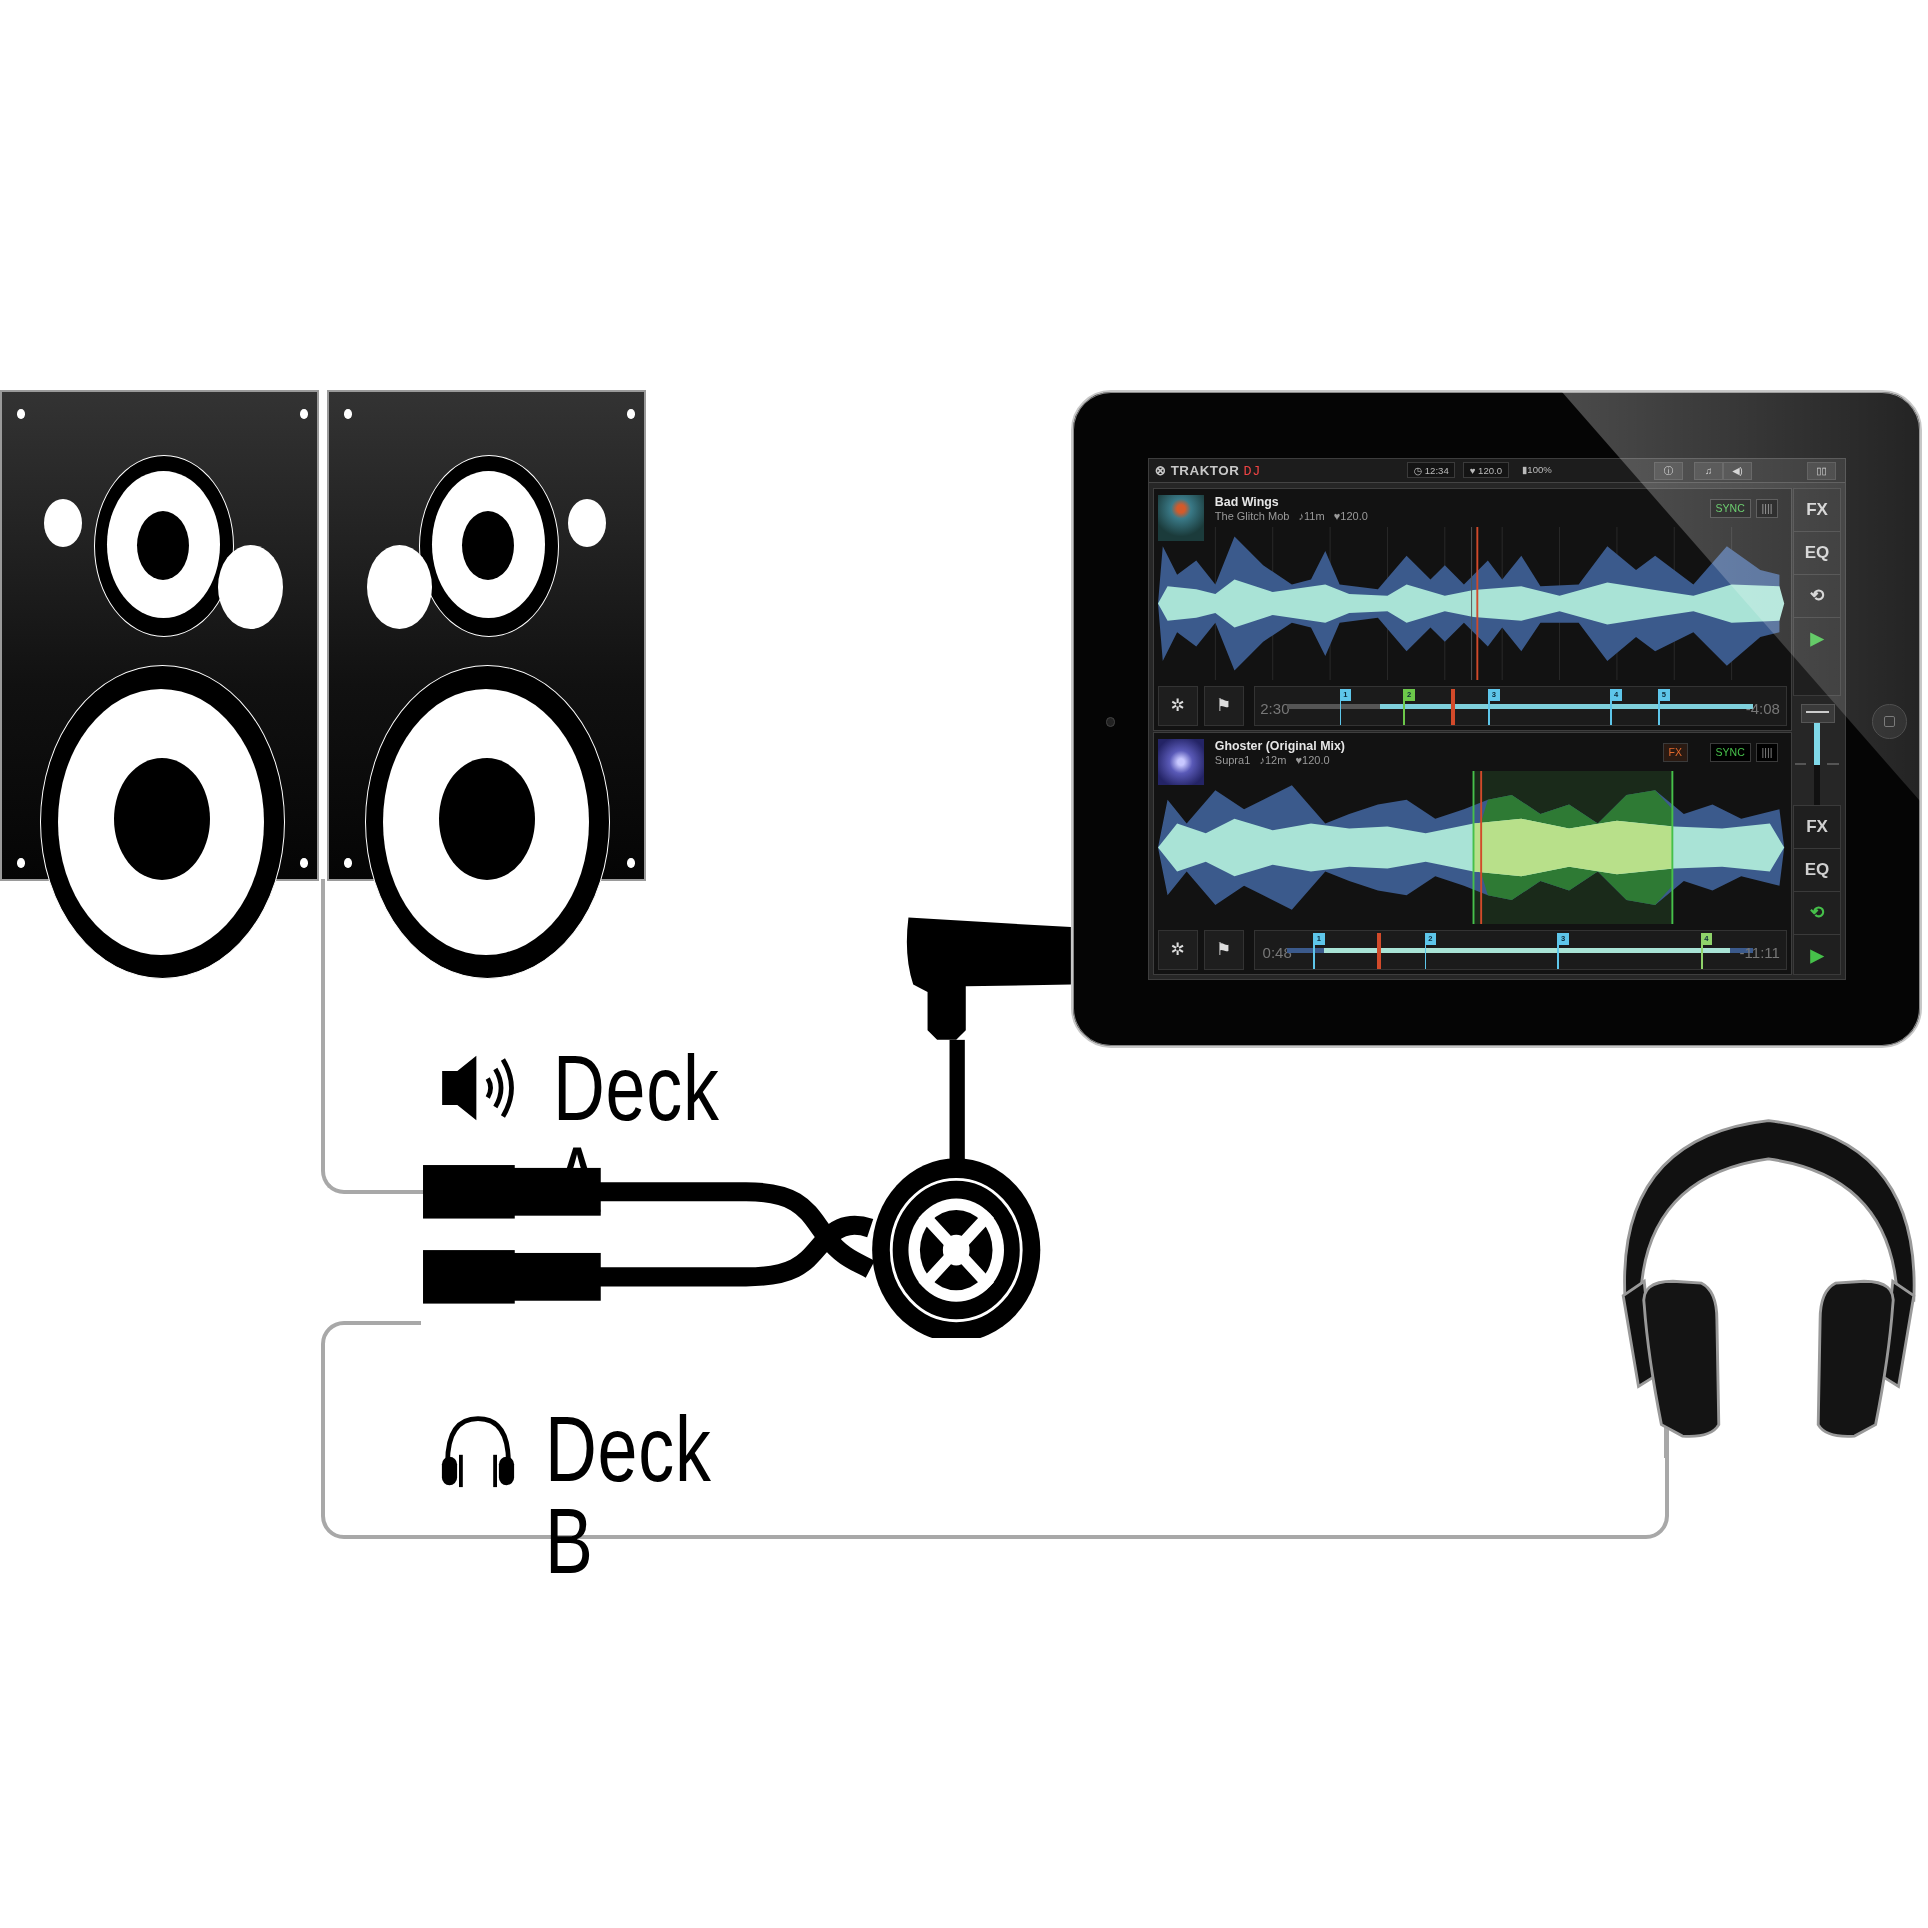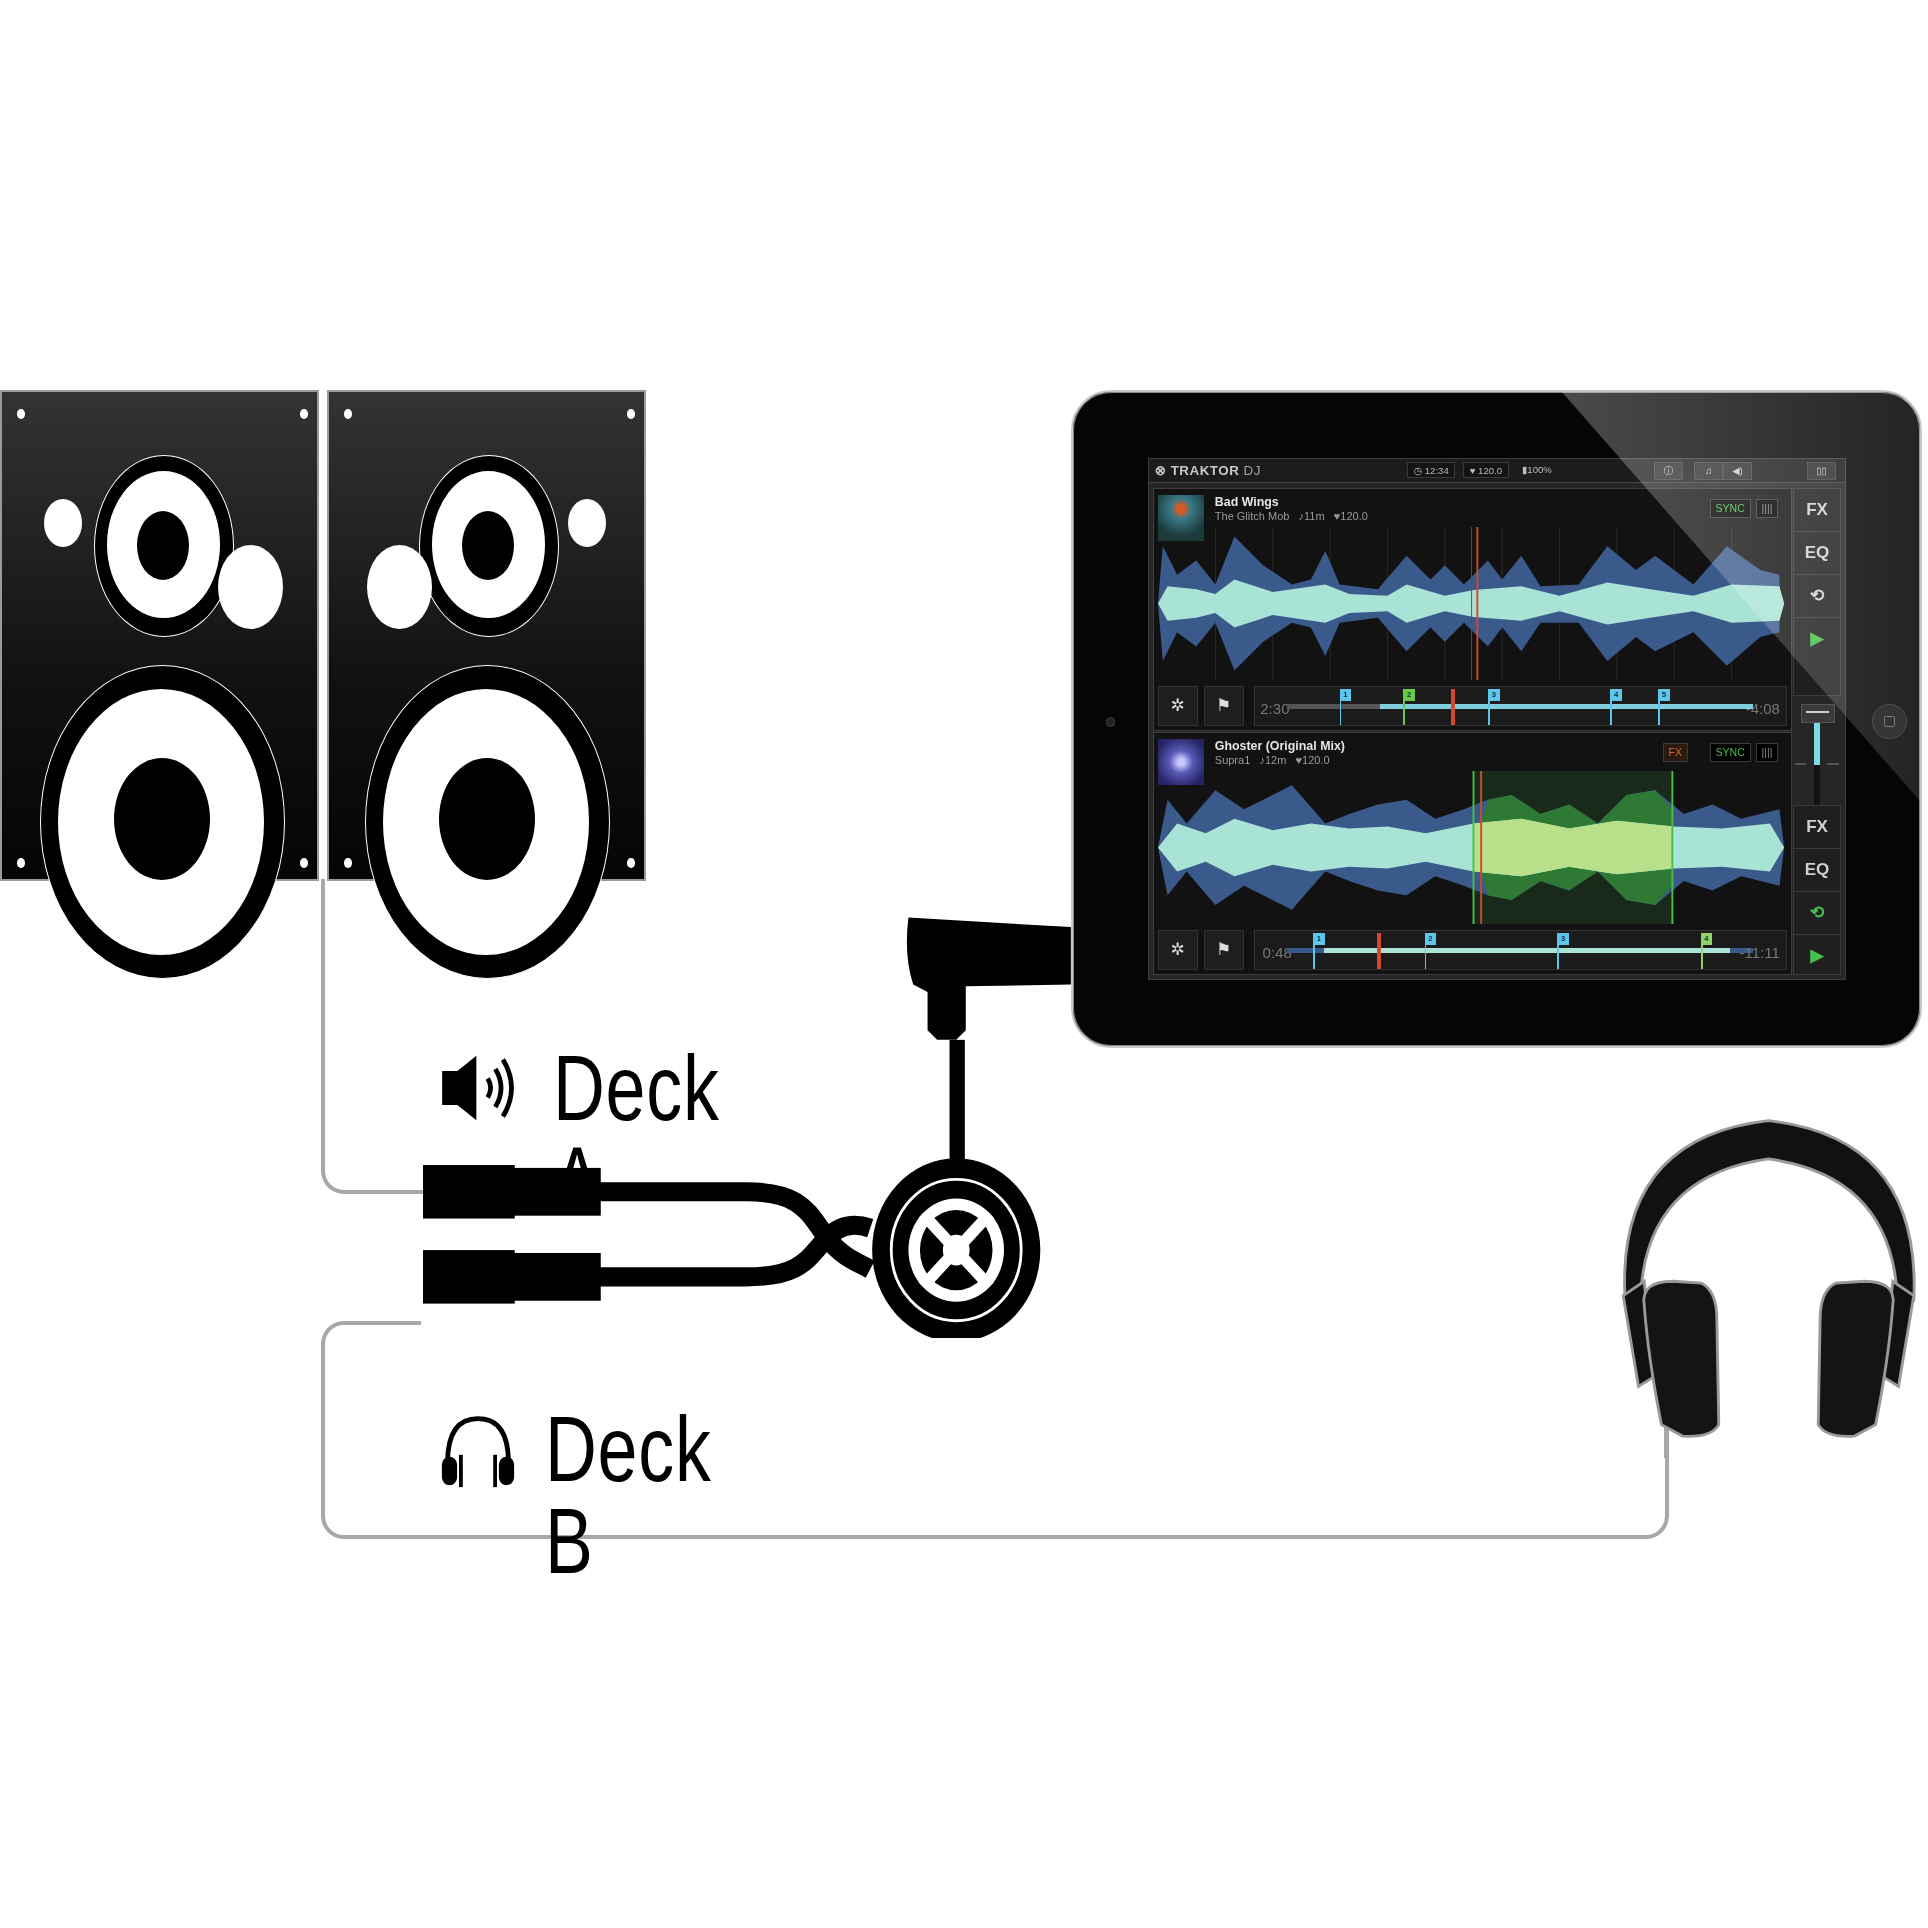--- a/index.html
+++ b/index.html
@@ -142,21 +142,21 @@
   <div class="abs" style="left:799px;top:312px;width:32.5px;height:32.5px;border-radius:50%;background:#151515;border:1.9px solid #333;">
     <div style="position:absolute;left:10.5px;top:10.5px;width:9.6px;height:9.6px;border:1px solid #666;border-radius:1.9px;"></div>
   </div>
 
   <div class="screen">
 
     <div class="topbar">
       <div class="logo">
         <span>⊗</span>
         <span>TRAKTOR</span>
-        <span style="font-weight:normal;color:#a3a3a3;">DJ</span>
+        <span style="font-weight:normal;color:#ef4444;font-family:Liberation Mono, monospace;">DJ</span>
       </div>
       <div class="stats">
         <div class="stat"><span>◷</span> <span>12:34</span></div>
         <div class="stat"><span>♥</span> <span>120.0</span></div>
         <div class="stat" style="border:none;background:none;"><span>▮</span><span>100%</span></div>
       </div>
       <div class="tb-btn" style="left:505px;"><span>ⓘ</span></div>
       <div class="tb-btn" style="left:545px;"><span>♫</span></div>
       <div class="tb-btn" style="left:574px;"><span>◀)</span></div>
       <div class="tb-btn" style="left:658px;"><span>▯▯</span></div>

